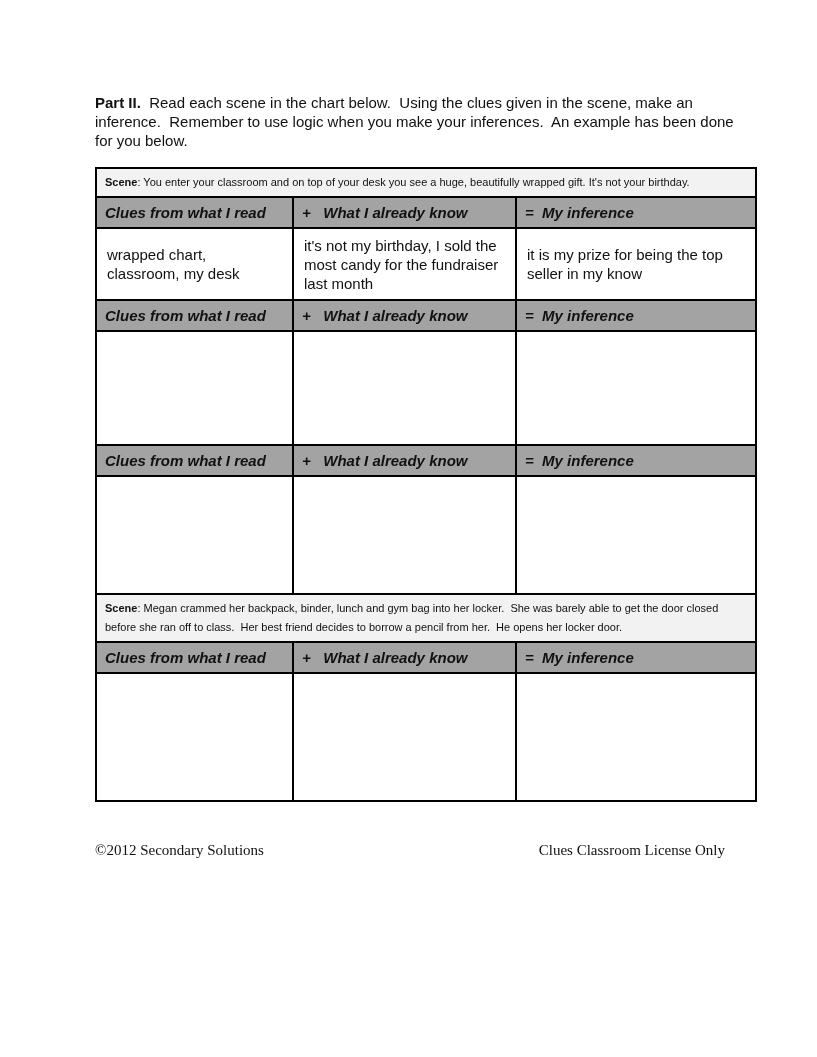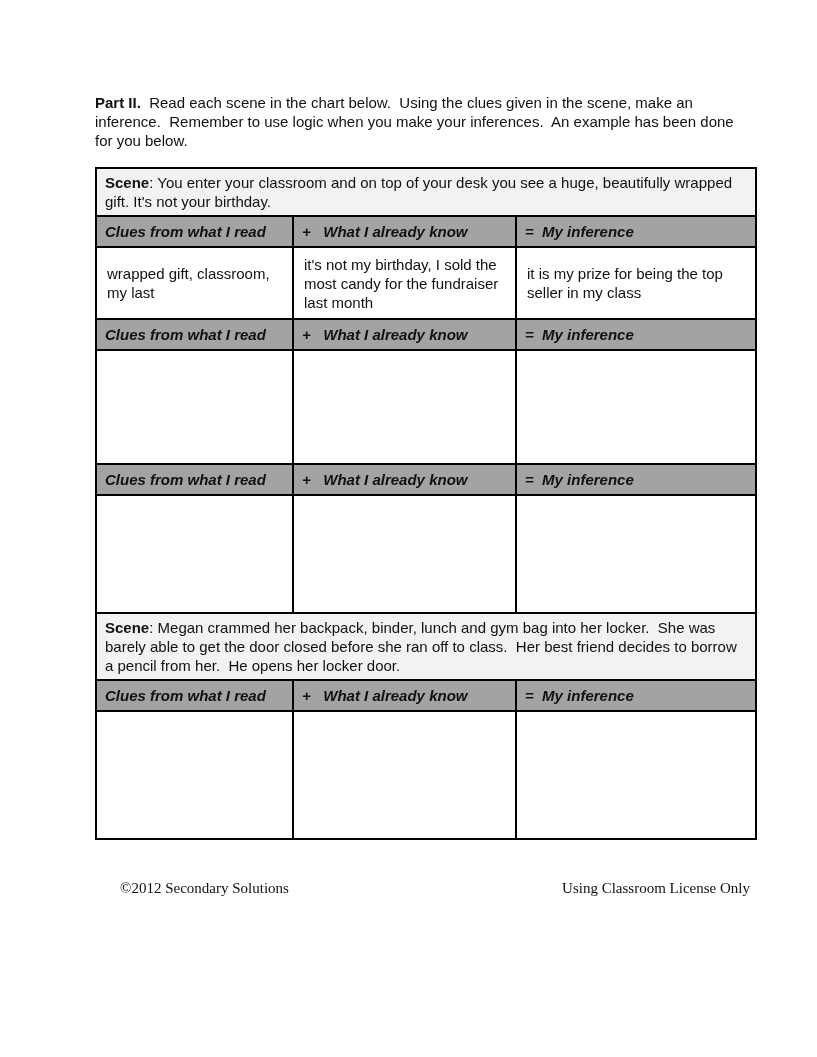--- a/index.html
+++ b/index.html
@@ -32,21 +32,21 @@
     border-collapse: collapse;
     width: 660px;
     table-layout: fixed;
   }
   table.inference-table td {
     border: 2px solid #000000;
     box-sizing: border-box;
   }
   .scene-cell {
     background: #f2f2f2;
-    font-size: 15px;
+    font-size: 11px;
     line-height: 19px;
     padding: 4px 8px;
     white-space: pre-wrap;
     vertical-align: middle;
   }
   .scene-label {
     font-weight: bold;
   }
   .header-cell {
     background: #a3a3a3;
@@ -73,21 +73,20 @@
   tr.row-empty-3 .data-cell { height: 128px; }
   .footer {
     width: 660px;
     display: flex;
     justify-content: space-between;
     align-items: baseline;
     margin-top: 40px;
     font-family: "Liberation Serif", serif;
     font-size: 15px;
     color: #111111;
-    margin-left: 25px;
   }
   .footer .footer-right {
     margin-right: 30px;
   }
 </style>
 </head>
 <body>
 
 <div class="page">
 
@@ -103,23 +102,23 @@
 
       <tr>
         <td class="scene-cell" colspan="3"><span class="scene-label">Scene</span><span>: You enter your classroom and on top of your desk you see a huge, beautifully wrapped gift. It's not your birthday.</span></td>
       </tr>
       <tr>
         <td class="header-cell">Clues from what I read</td>
         <td class="header-cell">+   What I already know</td>
         <td class="header-cell">=  My inference</td>
       </tr>
       <tr class="row-example">
-        <td class="data-cell">wrapped gift, classroom, my last</td>
+        <td class="data-cell">wrapped chart, classroom, my desk</td>
         <td class="data-cell">it's not my birthday, I sold the most candy for the fundraiser last month</td>
-        <td class="data-cell">it is my prize for being the top seller in my class</td>
+        <td class="data-cell">it is my prize for being the top seller in my know</td>
       </tr>
 
       <tr>
         <td class="header-cell">Clues from what I read</td>
         <td class="header-cell">+   What I already know</td>
         <td class="header-cell">=  My inference</td>
       </tr>
       <tr class="row-empty-1">
         <td class="data-cell"></td>
         <td class="data-cell"></td>
@@ -149,16 +148,16 @@
         <td class="data-cell"></td>
         <td class="data-cell"></td>
         <td class="data-cell"></td>
       </tr>
 
     </tbody>
   </table>
 
   <div class="footer">
     <span class="footer-left">©2012 Secondary Solutions</span>
-    <span class="footer-right">Using Classroom License Only</span>
+    <span class="footer-right">Clues Classroom License Only</span>
   </div>
 
 </div>
 
 </body></html>

